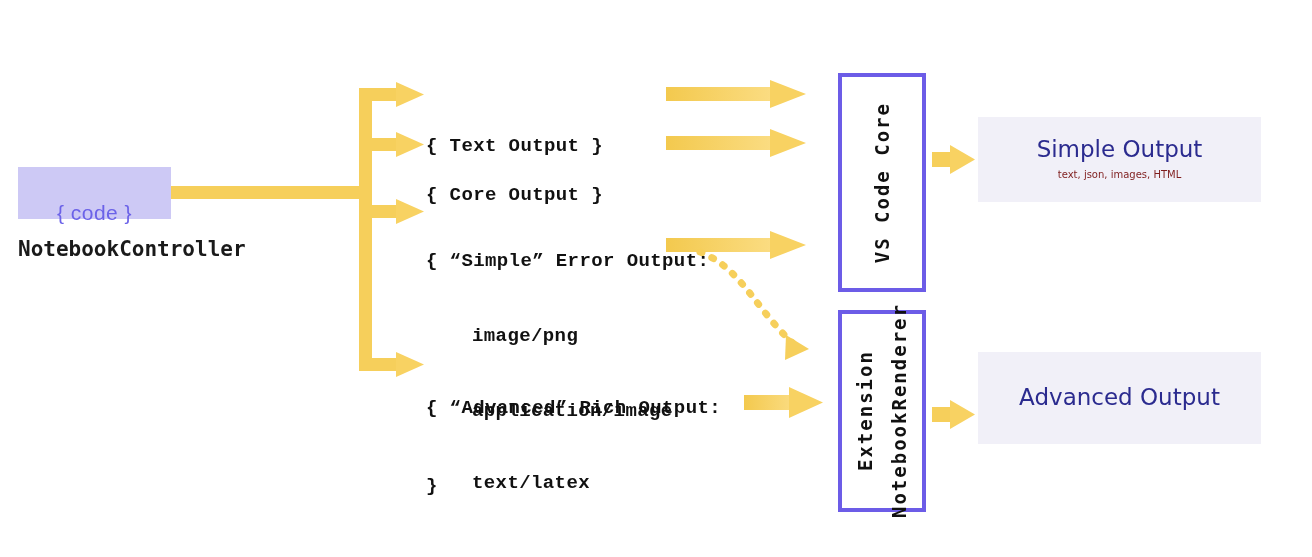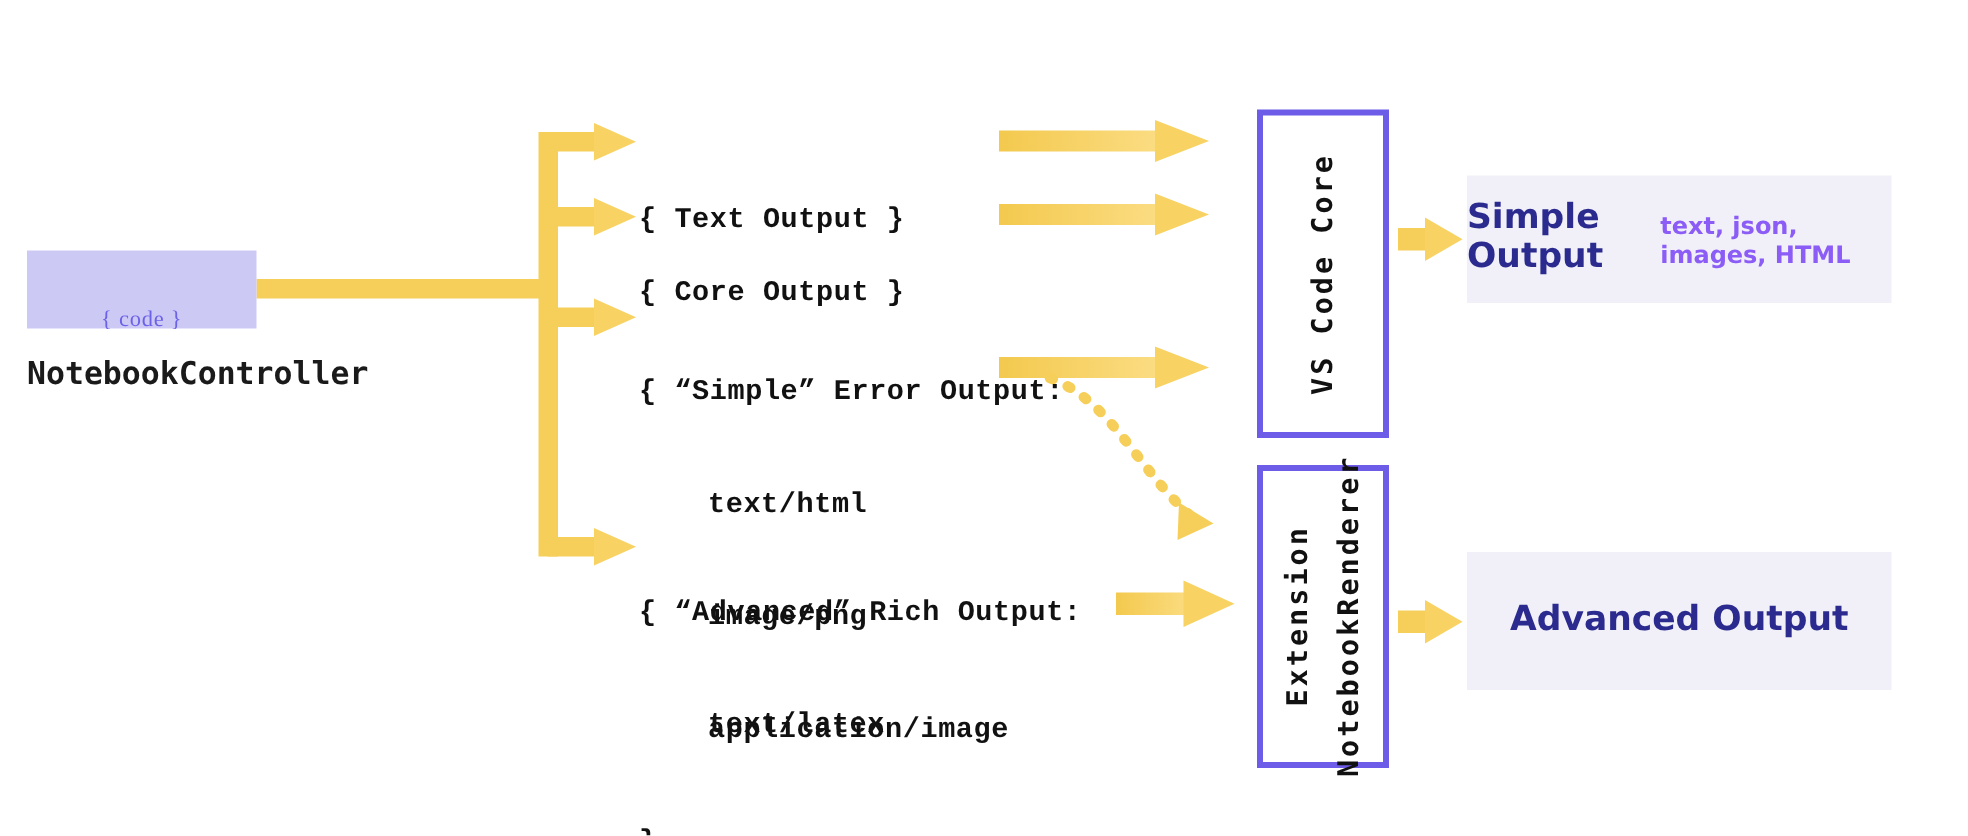--- a/index.html
+++ b/index.html
@@ -32,22 +32,22 @@
     left: 18px;
     top: 167px;
     width: 153px;
     height: 52px;
     background: #cdc9f5;
     display: flex;
     align-items: center;
     justify-content: center;
   }
   .code-chip-label {
-    font-family: Liberation Serif, serif;
-    font-size: 15px;
+    font-family: Liberation Sans, sans-serif;
+    font-size: 21px;
     color: #6b62e8;
     letter-spacing: 0.5px;
     margin-top: 40px;
   }
   .controller-label {
     position: absolute;
     left: 18px;
     top: 237px;
     width: 340px;
     text-align: left;
@@ -102,40 +102,39 @@
     line-height: 34px;
   }
   #vs-core-box   { left: 838px; top: 73px;  width: 88px; height: 219px; }
   #extension-box { left: 838px; top: 310px; width: 88px; height: 202px; }
 
   
   .outpanel {
     position: absolute;
     background: #f1f0f8;
     display: flex;
-    flex-direction: row;
+    flex-direction: column;
     align-items: center;
     justify-content: center;
     box-sizing: border-box;
-    font-weight: bold;
   }
   .outpanel-title {
     font-family: "DejaVu Sans", sans-serif;
     font-size: 23px;
     color: #2b2b8f;
     margin-bottom: 3px;
   }
   .outpanel-sub {
     font-family: "DejaVu Sans", sans-serif;
-    font-size: 16px;
-    color: #8b5cf6;
+    font-size: 10px;
+    color: #7f1d1d;
     line-height: 19px;
   }
   #simple-panel   { left: 978px; top: 117px; width: 283px; height: 85px; }
-  #advanced-panel { left: 978px; top: 368px; width: 283px; height: 92px; }
+  #advanced-panel { left: 978px; top: 352px; width: 283px; height: 92px; }
 </style>
 </head>
 <body>
 
 <div id="canvas">
 
   <svg id="wires" viewBox="0 0 1312 557" xmlns="http://www.w3.org/2000/svg">
     <defs>
       <linearGradient id="gradA" x1="0" y1="0" x2="1" y2="0">
         <stop offset="0" stop-color="#F3C94E"></stop>
@@ -205,21 +204,20 @@
   <div class="mono-block" id="out-text">
     <span class="ln">{ Text Output }</span>
   </div>
 
   <div class="mono-block" id="out-error">
     <span class="ln">{ Core Output }</span>
   </div>
 
   <div class="mono-block" id="out-simple">
     <span class="ln">{ “Simple” Error Output:</span>
-    <span class="indent">text/html</span>
     <span class="indent">image/png</span>
     <span class="indent">application/image</span>
     <span class="ln">}</span>
   </div>
 
   <div class="mono-block" id="out-adv">
     <span class="ln">{ “Advanced” Rich Output:</span>
     <span class="indent">text/latex</span>
     
   </div>

